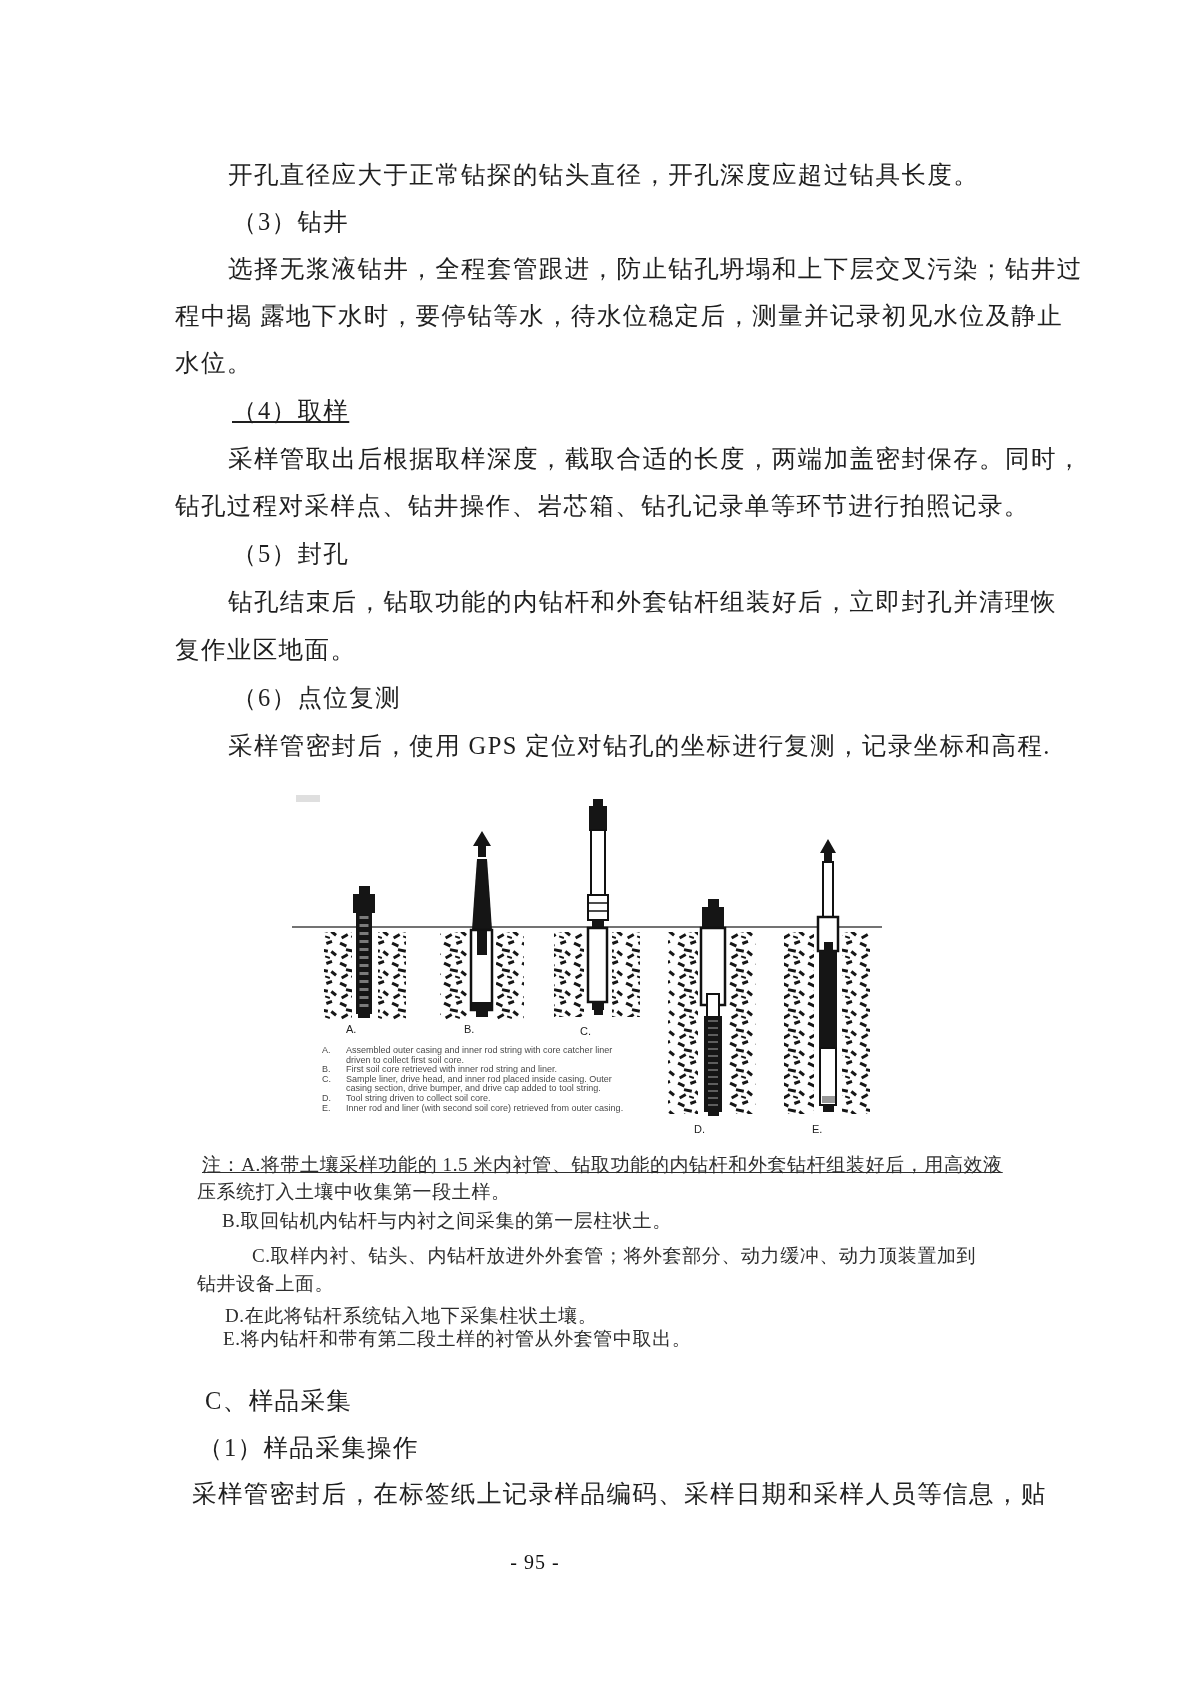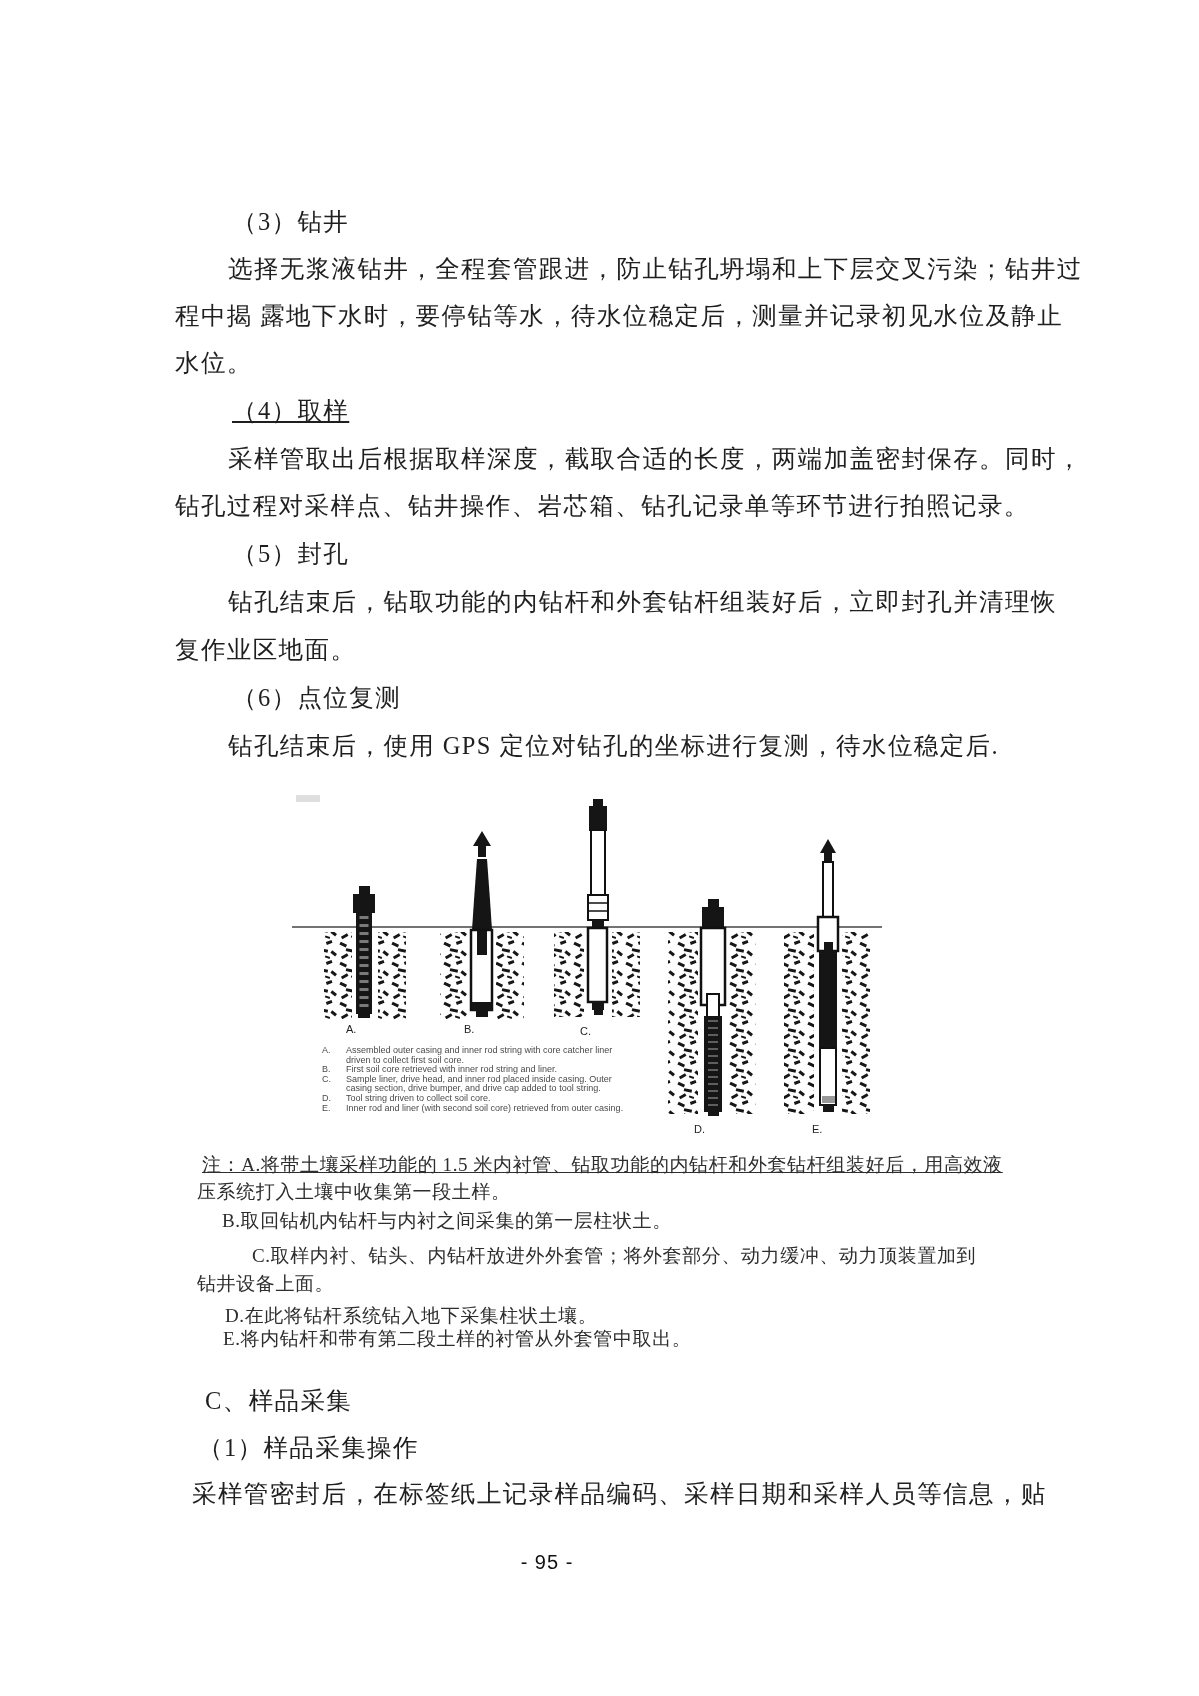--- a/index.html
+++ b/index.html
@@ -41,49 +41,49 @@
     line-height:9.6px;
     color:#4a4a4a;
   }
   .caption .row{display:flex;}
   .caption .lbl{width:24px;flex:0 0 24px;}
   .caption .txt{flex:1;}
   .pagenum{
     position:absolute;
     left:0;top:1551px;width:1070px;
     text-align:center;
-    font-family:Liberation Sans, sans-serif;
+    font-family:Liberation Serif, serif;
     font-size:20px;
     color:#111;
     letter-spacing:1px;
-    margin-left:12px;
   }
   svg text{
     font-family:"Liberation Sans","DejaVu Sans",sans-serif;
     font-size:11px;
     fill:#222;
   }
 </style>
 </head>
 <body>
 
 <div class="page">
 
+  <div class="bline" style="left:228px;top:163px;">开孔直径应大于正常钻探的钻头直径，开孔深度应超过钻具长度。</div>
   <div class="bline" style="left:232px;top:210px;">（3）钻井</div>
   <div class="bline" style="left:228px;top:257px;">选择无浆液钻井，全程套管跟进，防止钻孔坍塌和上下层交叉污染；钻井过</div>
   <div class="bline" style="left:175px;top:304px;">程中揭 露地下水时，要停钻等水，待水位稳定后，测量并记录初见水位及静止</div>
   <div class="bline" style="left:175px;top:351px;">水位。</div>
   <div class="bline" style="left:232px;top:399px;text-decoration:underline;">（4）取样</div>
   <div class="bline" style="left:228px;top:447px;">采样管取出后根据取样深度，截取合适的长度，两端加盖密封保存。同时，</div>
   <div class="bline" style="left:175px;top:494px;">钻孔过程对采样点、钻井操作、岩芯箱、钻孔记录单等环节进行拍照记录。</div>
   <div class="bline" style="left:232px;top:542px;">（5）封孔</div>
   <div class="bline" style="left:228px;top:590px;">钻孔结束后，钻取功能的内钻杆和外套钻杆组装好后，立即封孔并清理恢</div>
   <div class="bline" style="left:175px;top:638px;">复作业区地面。</div>
   <div class="bline" style="left:232px;top:686px;">（6）点位复测</div>
-  <div class="bline" style="left:228px;top:734px;">钻孔结束后，使用 GPS 定位对钻孔的坐标进行复测，待水位稳定后.</div>
+  <div class="bline" style="left:228px;top:734px;">采样管密封后，使用 GPS 定位对钻孔的坐标进行复测，记录坐标和高程.</div>
 
   <svg class="fig" viewBox="280 775 620 380">
     <defs>
       <pattern id="soil" width="26" height="20" patternUnits="userSpaceOnUse">
         <g fill="#161616">
           <rect x="2" y="3" width="7" height="3" transform="rotate(25 5 4)"></rect>
           <rect x="14" y="1" width="6" height="3" transform="rotate(-20 17 2)"></rect>
           <rect x="8" y="9" width="8" height="3" transform="rotate(12 12 10)"></rect>
           <rect x="19" y="12" width="6" height="3" transform="rotate(38 22 13)"></rect>
           <rect x="3" y="15" width="7" height="3" transform="rotate(-30 6 16)"></rect>

